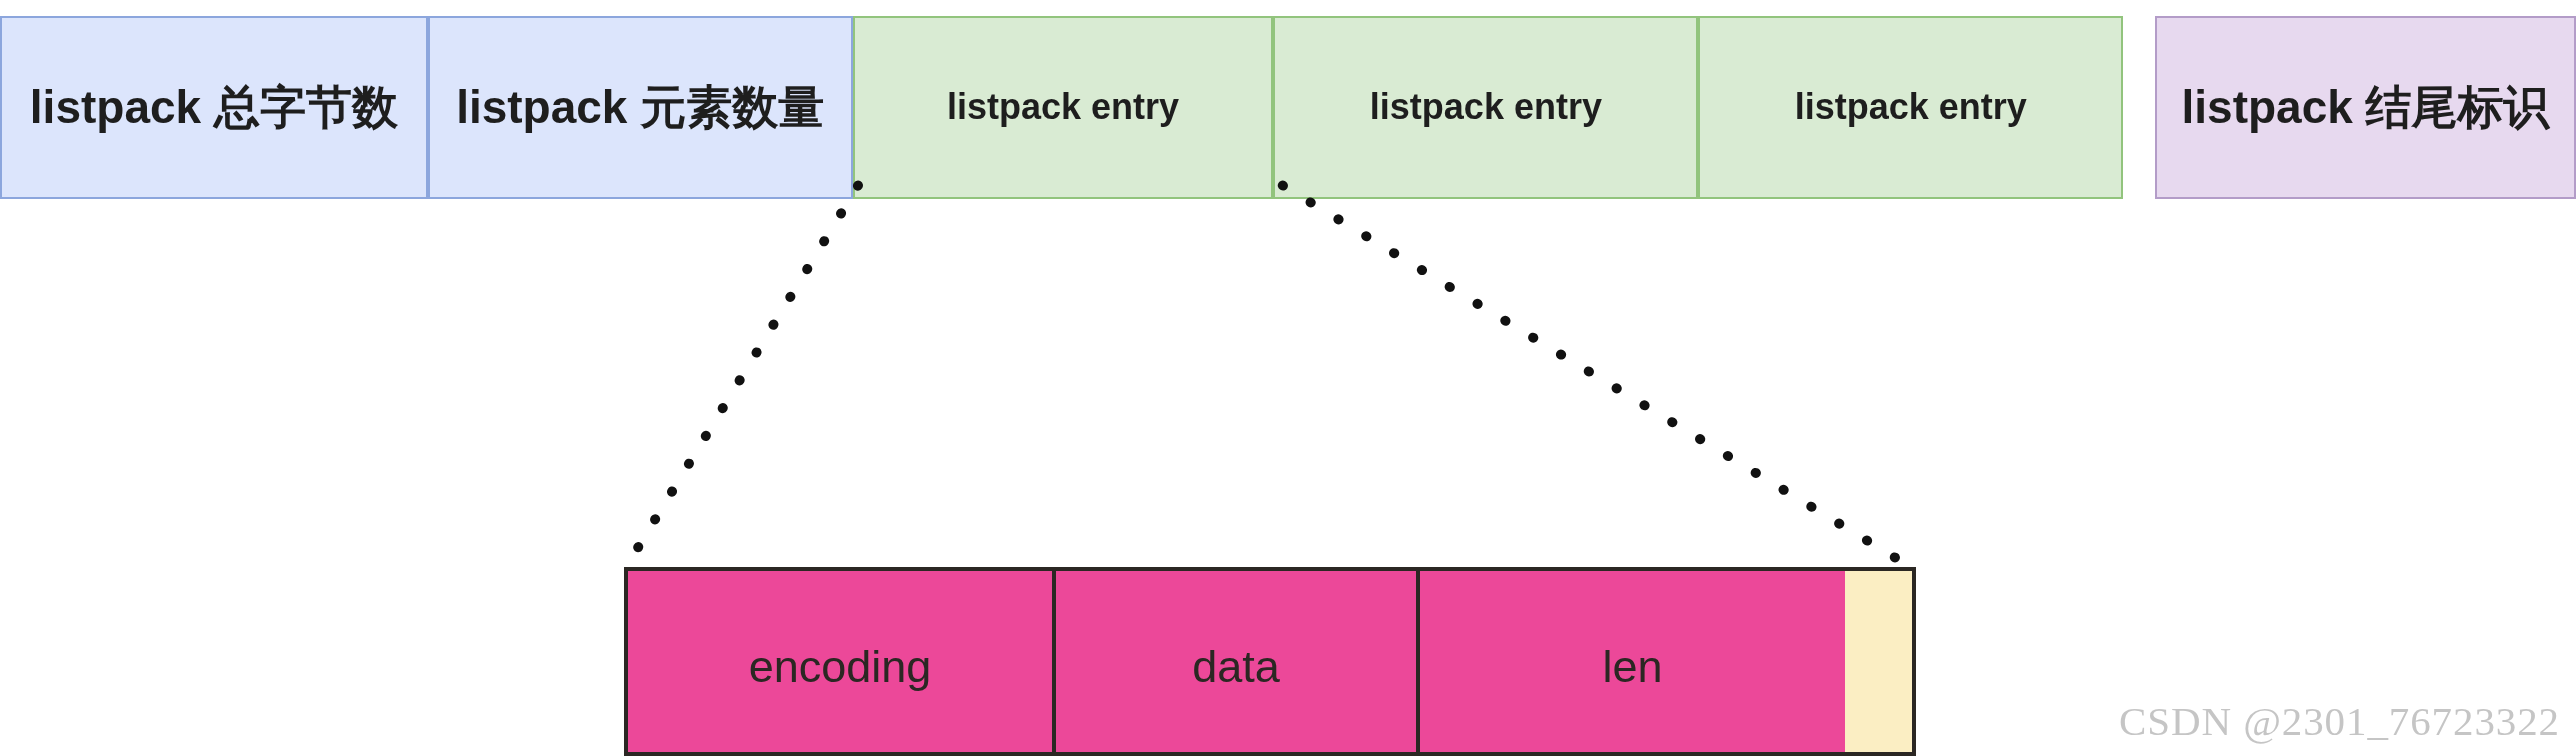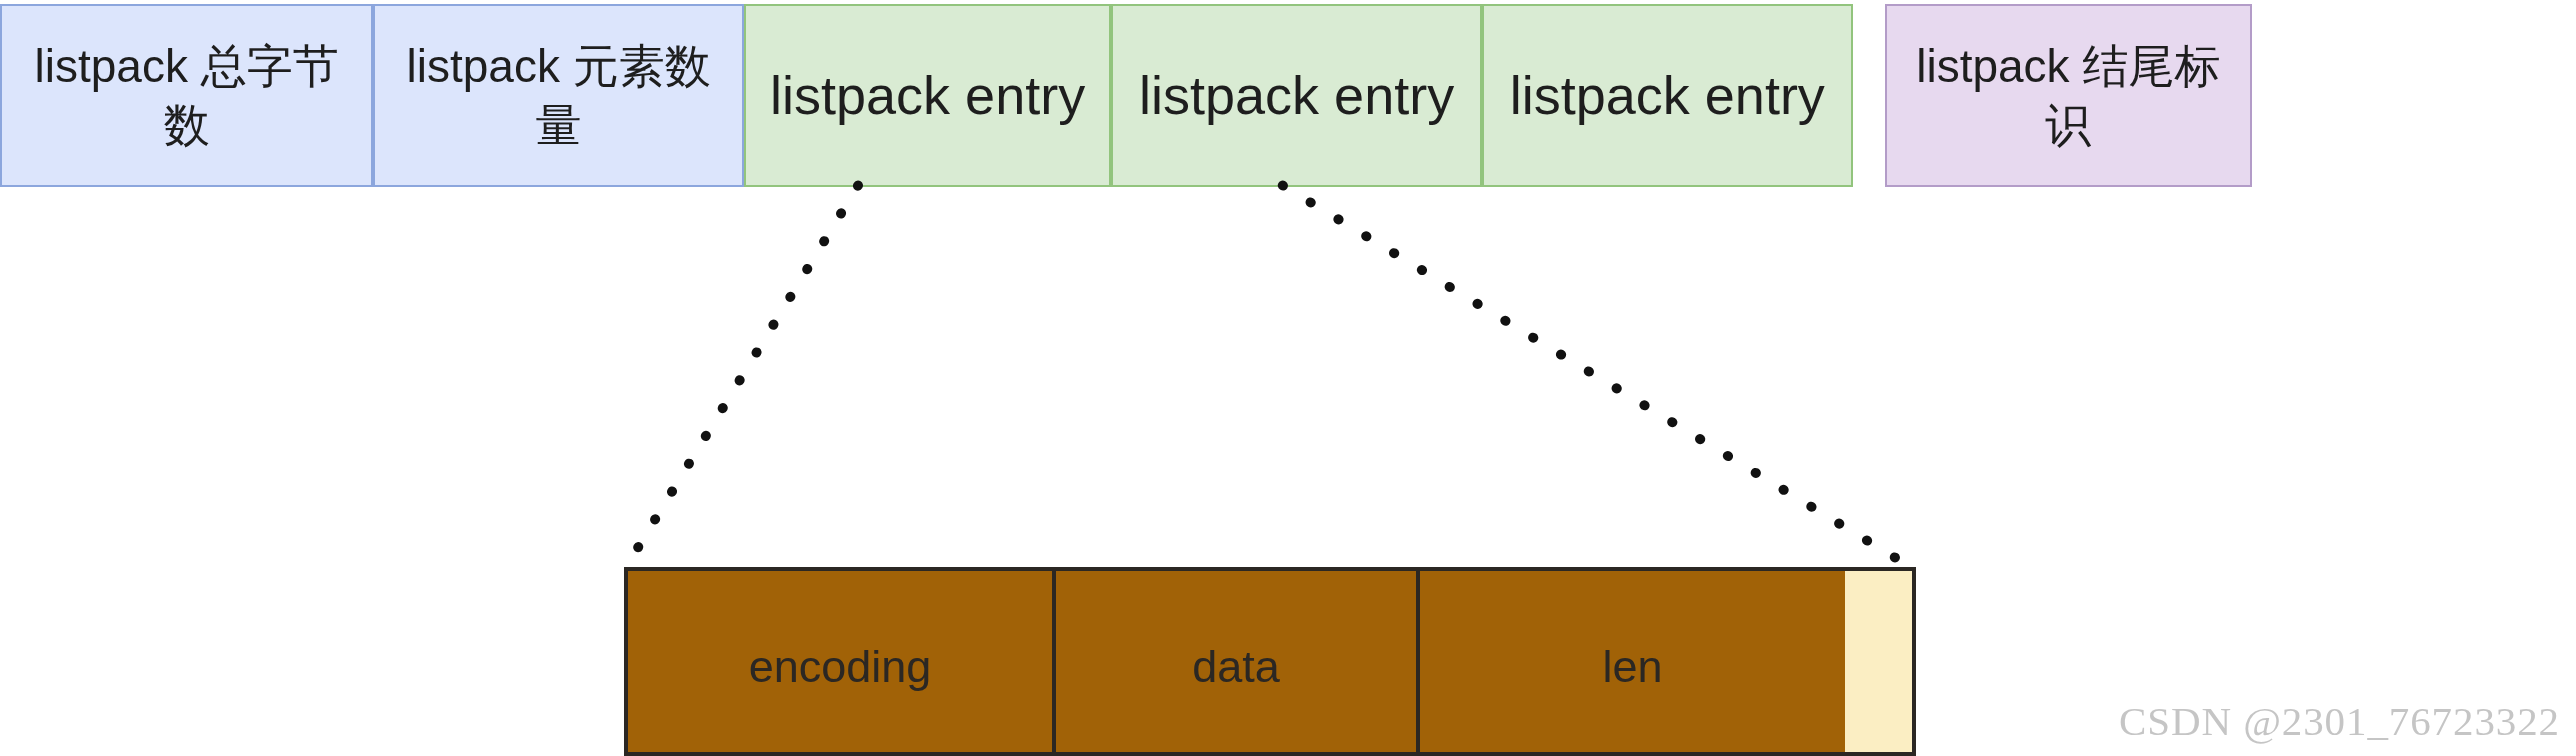--- a/index.html
+++ b/index.html
@@ -15,25 +15,26 @@
     width: 2576px;
     height: 756px;
     background: #ffffff;
     overflow: hidden;
   }
 
   
   .top-row {
     position: absolute;
     left: 0;
-    top: 4px;
-    width: 2252px;
+    top: 16px;
+    width: 2576px;
     height: 183px;
     display: flex;
     align-items: stretch;
+    font-weight: bold;
   }
   .cell {
     box-sizing: border-box;
     display: flex;
     align-items: center;
     justify-content: center;
     text-align: center;
     line-height: 1.28;
     color: #1e1e1e;
     padding: 3.6px 12.5px;
@@ -46,21 +47,21 @@
     background: #dce5fc;
     border: 2.7px solid #8ca6dd;
     font-size: 46px;
   }
   .cell.blue + .cell.blue {
     border-left-width: 2.7px;
   }
   .cell.green {
     background: #d9ebd3;
     border: 2.7px solid #92c47d;
-    font-size: 54px;
+    font-size: 36px;
   }
   .cell.purple {
     background: #e7d9ef;
     border: 2.7px solid #b39cc8;
     font-size: 46px;
     margin-left: 32px;
   }
 
   
   .entry-row {
@@ -69,21 +70,21 @@
     align-items: stretch;
     border: 4.5px solid #2b2723;
     box-sizing: border-box;
     background: #fbeec3;
   }
   .entry-cell {
     box-sizing: border-box;
     display: flex;
     align-items: center;
     justify-content: center;
-    background: #a16207;
+    background: #ec4899;
     color: #2b2723;
     font-size: 45px;
     padding-top: 10.7px;
   }
   .entry-cell + .entry-cell {
     border-left: 4.5px solid #2b2723;
   }
 
   
   .connector {

